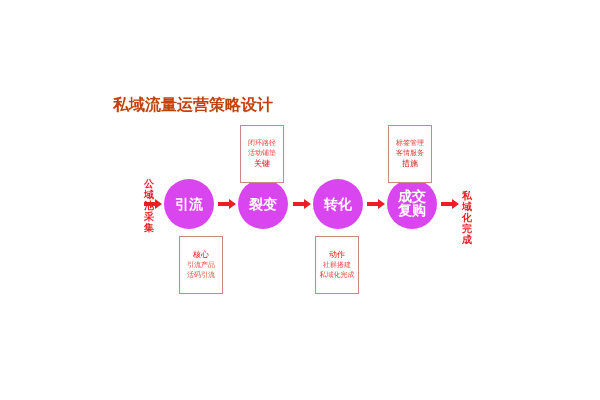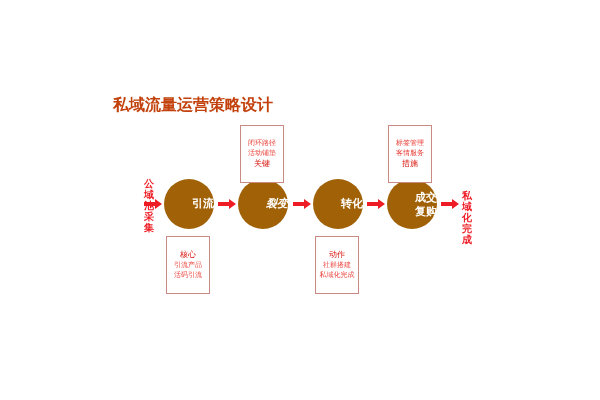--- a/index.html
+++ b/index.html
@@ -34,27 +34,27 @@
       font-weight: bold;
       color: #ee1c25;
       text-align: center;
       word-break: break-all;
     }
     .circle {
       position: absolute;
       width: 50px;
       height: 50px;
       border-radius: 50%;
-      background: #a16207;
+      background: #d946ef;
       color: #ffffff;
       font-weight: bold;
-      font-size: 11px;
+      font-size: 14px;
       display: flex;
       flex-direction: column;
-      align-items: flex-end;
+      align-items: center;
       justify-content: center;
       line-height: 14px;
       text-align: center;
     }
     .arrow {
       position: absolute;
       width: 18px;
       height: 10px;
     }
     .arrow svg { display: block; }
@@ -103,21 +103,21 @@
   <div class="circle" style="left:164px; top:179px;">
     <span>引流</span>
   </div>
 
   <div class="arrow" style="left:218px; top:199px;">
     <svg width="18" height="10" viewBox="0 0 18 10">
         <path d="M0 3 H11 V0 L18 5 L11 10 V7 H0 Z" fill="#ee1c25"></path>
       </svg>
   </div>
 
-  <div class="circle" style="left:238px; top:179px;font-style:italic;">
+  <div class="circle" style="left:238px; top:179px;">
     <span>裂变</span>
   </div>
 
   <div class="arrow" style="left:293px; top:199px;">
     <svg width="18" height="10" viewBox="0 0 18 10">
         <path d="M0 3 H11 V0 L18 5 L11 10 V7 H0 Z" fill="#ee1c25"></path>
       </svg>
   </div>
 
   <div class="circle" style="left:313px; top:179px;">
@@ -136,21 +136,21 @@
   </div>
 
   <div class="arrow" style="left:441px; top:199px;">
     <svg width="18" height="10" viewBox="0 0 18 10">
         <path d="M0 3 H11 V0 L18 5 L11 10 V7 H0 Z" fill="#ee1c25"></path>
       </svg>
   </div>
 
   <div class="vtext" style="left:461px; top:178px;margin-top:12px;">私域化完成</div>
 
-  <div class="box" style="left:166px; top:236px;">
+  <div class="box" style="left:179px; top:236px;">
     <span class="head">核心</span>
     <span class="line">引流产品</span>
     <span class="line">活码引流</span>
   </div>
 
   <div class="box" style="left:240px; top:125px;">
     <span class="line">闭环路径</span>
     <span class="line">活动铺垫</span>
     <span class="head">关键</span>
   </div>

